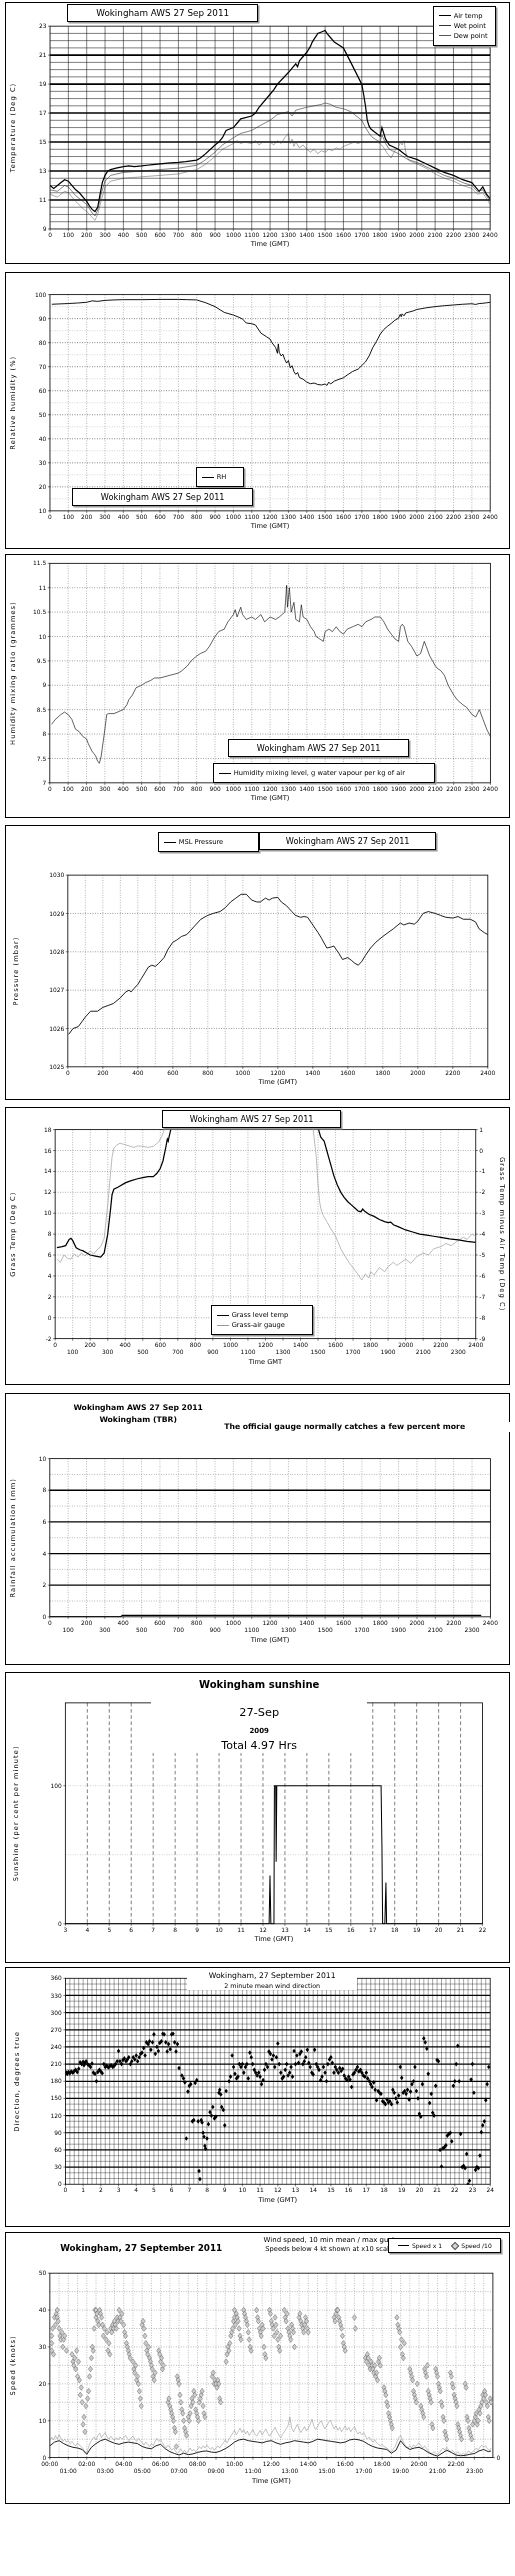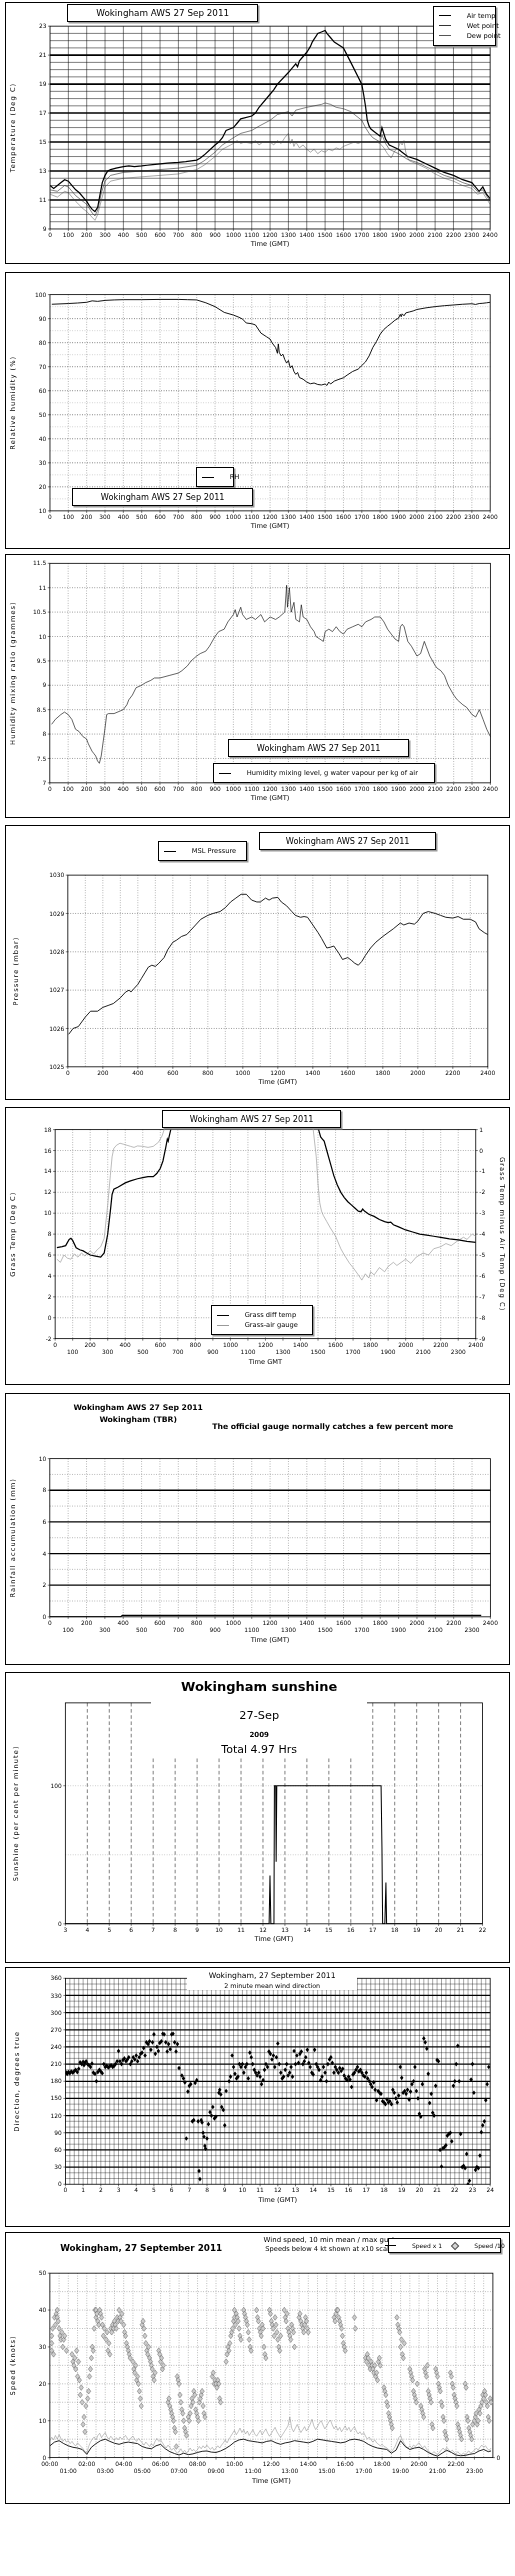--- a/index.html
+++ b/index.html
@@ -3,21 +3,21 @@
 <meta charset="utf-8">
 <style>
   html,body{margin:0;padding:0;background:#ffffff;}
   body{position:relative;width:515px;height:2576px;font-family:"DejaVu Sans",sans-serif;color:#000;}
   .panel{position:absolute;background:#fff;border:1px solid #000;box-sizing:border-box;}
   .panel svg{position:absolute;left:0;top:0;}
   .overlays{position:absolute;left:0;top:0;right:0;bottom:0;}
   .overlay{position:absolute;box-sizing:border-box;}
   .box{border:1px solid #000;background:#fff;box-shadow:1.5px 1.5px 0 #9a9a9a;padding:3.1px 5.2px;}
   .titlebox{text-align:center;white-space:nowrap;}
-  .legend .item{display:flex;align-items:center;gap:16px;font-size:6.7px;margin:2.1px 0;white-space:nowrap;}
+  .legend .item{display:flex;align-items:center;gap:3px;font-size:6.7px;margin:2.1px 0;white-space:nowrap;}
   .legend.row{display:flex;gap:10.3px;align-items:center;justify-content:center;}
   .legend.row .item{margin:0;font-size:6px;}
   .marker-line{display:inline-block;width:11.3px;height:0;flex:none;}
   .marker-diamond{display:inline-block;width:4.1px;height:4.1px;background:#d4d4d4;border:0.5px solid #555;transform:rotate(45deg);flex:none;}
   .textblock{background:#fff;line-height:1.25;}
   .textblock div{white-space:nowrap;}
   svg text{font-family:"DejaVu Sans",sans-serif;fill:#000;}
 </style>
 </head>
 <body>
@@ -302,21 +302,21 @@
         <line x1="81" y1="135.33333333333331" x2="85" y2="135.33333333333331" stroke="#000" stroke-width="1"></line>
         <text x="78" y="139.33333333333331" text-anchor="end">80</text>
         <line x1="81" y1="88.66666666666669" x2="85" y2="88.66666666666669" stroke="#000" stroke-width="1"></line>
         <text x="78" y="92.66666666666669" text-anchor="end">90</text>
         <line x1="81" y1="42" x2="85" y2="42" stroke="#000" stroke-width="1"></line>
         <text x="78" y="46" text-anchor="end">100</text>
       </g>
       <text transform="translate(17,252) rotate(-90)" text-anchor="middle" font-size="13" letter-spacing="2">Relative humidity (%)</text>
     </svg>
     <div class="overlays">
-      <div class="overlay box legend" style="left: 190px; top: 194px; width: 38px;">
+      <div class="overlay box legend" style="left: 190px; top: 194px; width: 48px;">
         <div class="item">
           <span class="marker-line" style="border-top: 1px solid rgb(0, 0, 0);"></span>
           <span>RH</span>
         </div>
       </div>
       <div class="overlay box titlebox" style="left: 66px; top: 215px; width: 181px; font-size: 8.2px;">Wokingham AWS 27 Sep 2011</div>
     </div>
   </section>
 <section class="panel" style="left: 5.2px; top: 554px; width: 505px; height: 264px;">
     <svg width="505" height="264" viewBox="0 0 980 512">
@@ -528,21 +528,21 @@
         <line x1="116" y1="243.8" x2="120" y2="243.8" stroke="#000" stroke-width="1"></line>
         <text x="113" y="247.8" text-anchor="end">1028</text>
         <line x1="116" y1="169.39999999999998" x2="120" y2="169.39999999999998" stroke="#000" stroke-width="1"></line>
         <text x="113" y="173.39999999999998" text-anchor="end">1029</text>
         <line x1="116" y1="95" x2="120" y2="95" stroke="#000" stroke-width="1"></line>
         <text x="113" y="99" text-anchor="end">1030</text>
       </g>
       <text transform="translate(24,281) rotate(-90)" text-anchor="middle" font-size="13" letter-spacing="2">Pressure (mbar)</text>
     </svg>
     <div class="overlays">
-      <div class="overlay box legend" style="left: 152px; top: 15px; width: 89px;">
+      <div class="overlay box legend" style="left: 152px; top: 6px; width: 101px;">
         <div class="item">
           <span class="marker-line" style="border-top: 1px solid rgb(0, 0, 0);"></span>
           <span>MSL Pressure</span>
         </div>
       </div>
       <div class="overlay box titlebox" style="left: 253px; top: 6.2px; width: 177px; font-size: 8.2px;">Wokingham AWS 27 Sep 2011</div>
     </div>
   </section>
 <section class="panel" style="left: 5.2px; top: 1107px; width: 505px; height: 278px;">
     <svg width="505" height="278" viewBox="0 0 980 540">
@@ -692,21 +692,21 @@
         <line x1="912" y1="42" x2="916" y2="42" stroke="#000" stroke-width="1"></line>
         <text x="919" y="46" text-anchor="start">1</text>
       </g>
       <text transform="translate(960,245) rotate(90)" text-anchor="middle" font-size="13" letter-spacing="2">Grass Temp minus Air Temp (Deg C)</text>
     </svg>
     <div class="overlays">
       <div class="overlay box titlebox" style="left: 156px; top: 2.1px; width: 179px; font-size: 8.2px;">Wokingham AWS 27 Sep 2011</div>
       <div class="overlay box legend" style="left: 205px; top: 197px; width: 102px;">
         <div class="item">
           <span class="marker-line" style="border-top: 1.5px solid rgb(0, 0, 0);"></span>
-          <span>Grass diff temp</span>
+          <span>Grass level temp</span>
         </div>
         <div class="item">
           <span class="marker-line" style="border-top: 0.8px solid rgb(153, 153, 153);"></span>
           <span>Grass-air gauge</span>
         </div>
       </div>
     </div>
   </section>
 <section class="panel" style="left: 5.2px; top: 1393px; width: 505px; height: 272px;">
     <svg width="505" height="272" viewBox="0 0 980 527">
@@ -820,21 +820,21 @@
         <line x1="81" y1="125" x2="85" y2="125" stroke="#000" stroke-width="1"></line>
         <text x="78" y="129" text-anchor="end">10</text>
       </g>
       <text transform="translate(17,278.5) rotate(-90)" text-anchor="middle" font-size="13" letter-spacing="2">Rainfall accumulation (mm)</text>
     </svg>
     <div class="overlays">
       <div class="overlay textblock" style="left: 37px; top: 9.3px; width: 190px; text-align: center;">
         <div style="font-size: 7.7px; font-weight: bold;">Wokingham AWS 27 Sep 2011</div>
         <div style="font-size: 7.7px; font-weight: bold; margin-top: 2.1px;">Wokingham (TBR)</div>
       </div>
-      <div class="overlay textblock" style="left: 206px; top: 28px; width: 289px;">
+      <div class="overlay textblock" style="left: 218px; top: 28px; width: 289px;">
         <div style="font-size: 7.7px; font-weight: bold;">The official gauge normally catches a few percent more</div>
       </div>
     </div>
   </section>
 <section class="panel" style="left: 5.2px; top: 1672px; width: 505px; height: 291px;">
     <svg width="505" height="291" viewBox="0 0 980 565">
       <g>
         <line x1="157.6315789473684" y1="58" x2="157.6315789473684" y2="487" stroke="#000000" stroke-width="1" stroke-dasharray="7 5"></line>
         <line x1="200.26315789473682" y1="58" x2="200.26315789473682" y2="487" stroke="#000000" stroke-width="1" stroke-dasharray="7 5"></line>
         <line x1="242.89473684210526" y1="58" x2="242.89473684210526" y2="487" stroke="#000000" stroke-width="1" stroke-dasharray="7 5"></line>
@@ -911,21 +911,21 @@
       <g font-size="11.5">
         <line x1="111" y1="487" x2="115" y2="487" stroke="#000" stroke-width="1"></line>
         <text x="108" y="491" text-anchor="end">0</text>
         <line x1="111" y1="218.875" x2="115" y2="218.875" stroke="#000" stroke-width="1"></line>
         <text x="108" y="222.875" text-anchor="end">100</text>
       </g>
       <text transform="translate(24,272.5) rotate(-90)" text-anchor="middle" font-size="13" letter-spacing="2">Sunshine (per cent per minute)</text>
     </svg>
     <div class="overlays">
       <div class="overlay textblock" style="left: 145px; top: 6.2px; width: 216px; text-align: center;">
-        <div style="font-size: 13px; font-weight: bold;">Wokingham sunshine</div>
+        <div style="font-size: 10px; font-weight: bold;">Wokingham sunshine</div>
         <div style="font-size: 11.3px; margin-top: 14px;">27-Sep</div>
         <div style="font-size: 7px; font-weight: bold; margin-top: 7.2px;">2009</div>
         <div style="font-size: 11px; margin-top: 3.1px;">Total 4.97 Hrs</div>
       </div>
     </div>
   </section>
 <section class="panel" style="left: 5.2px; top: 1967px; width: 505px; height: 260px;">
     <svg width="505" height="260" viewBox="0 0 980 505">
       <g>
         <line x1="123.59375" y1="20" x2="123.59375" y2="420" stroke="#000000" stroke-width="0.7"></line>

